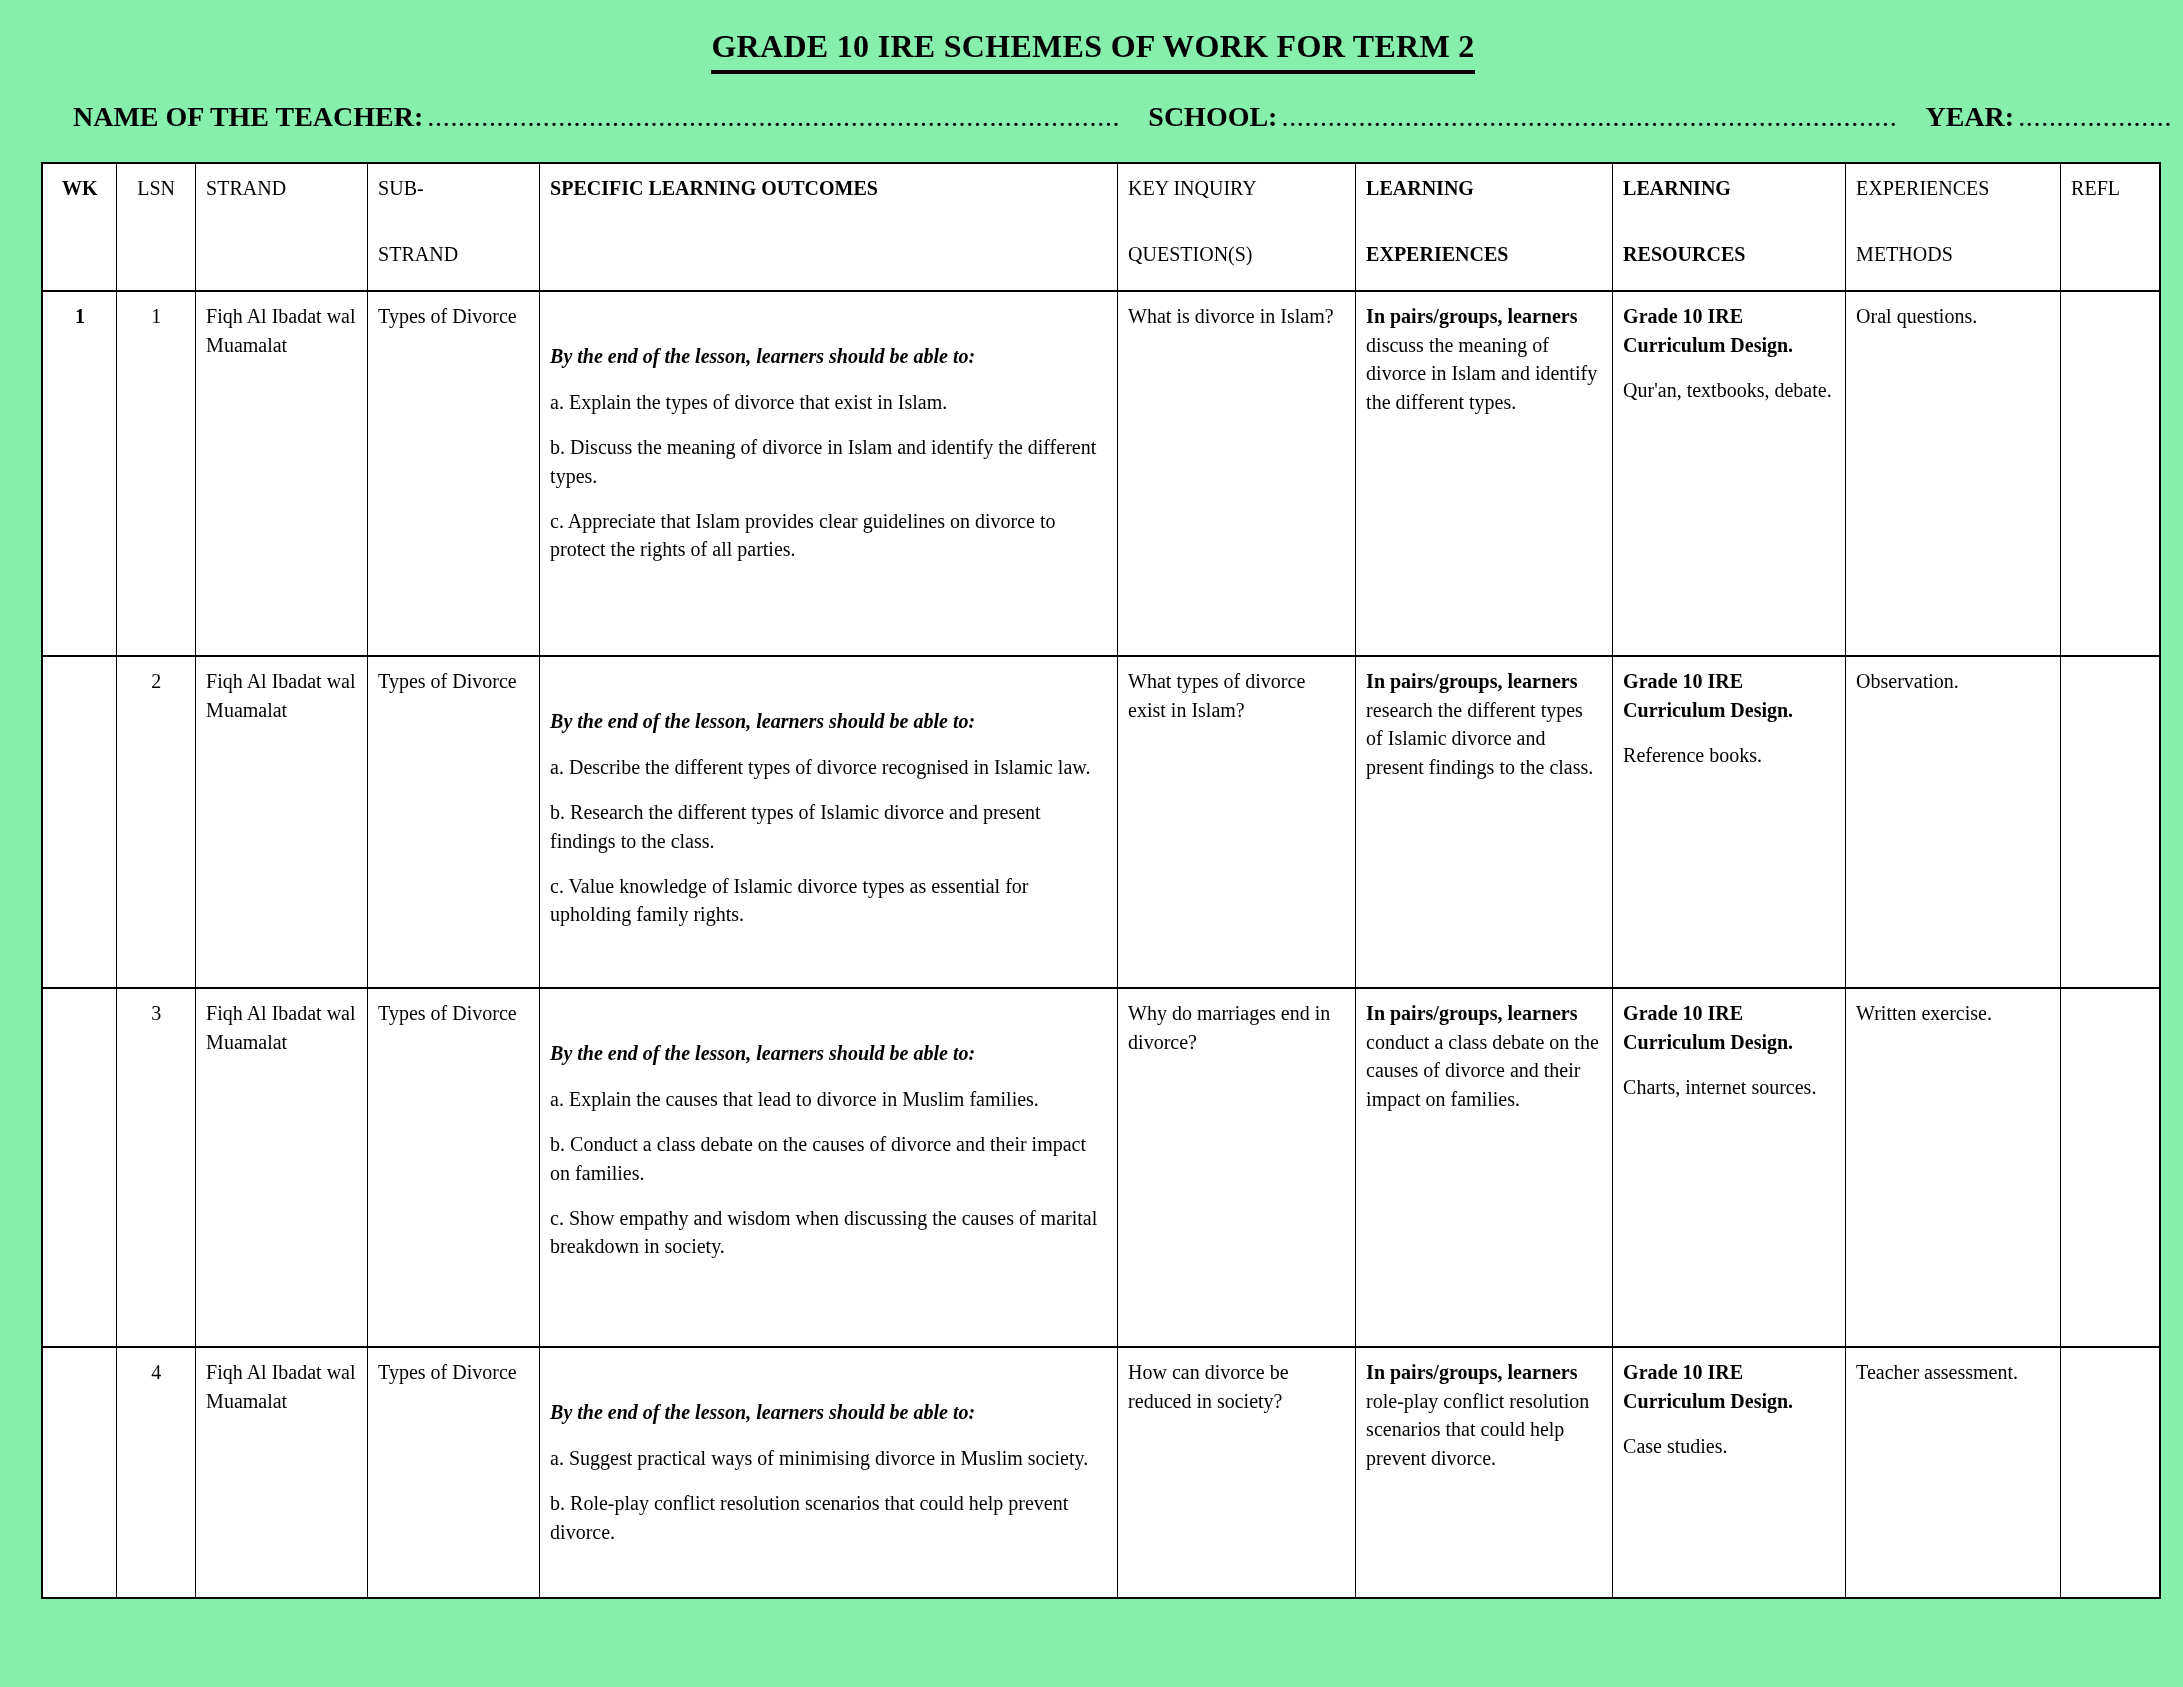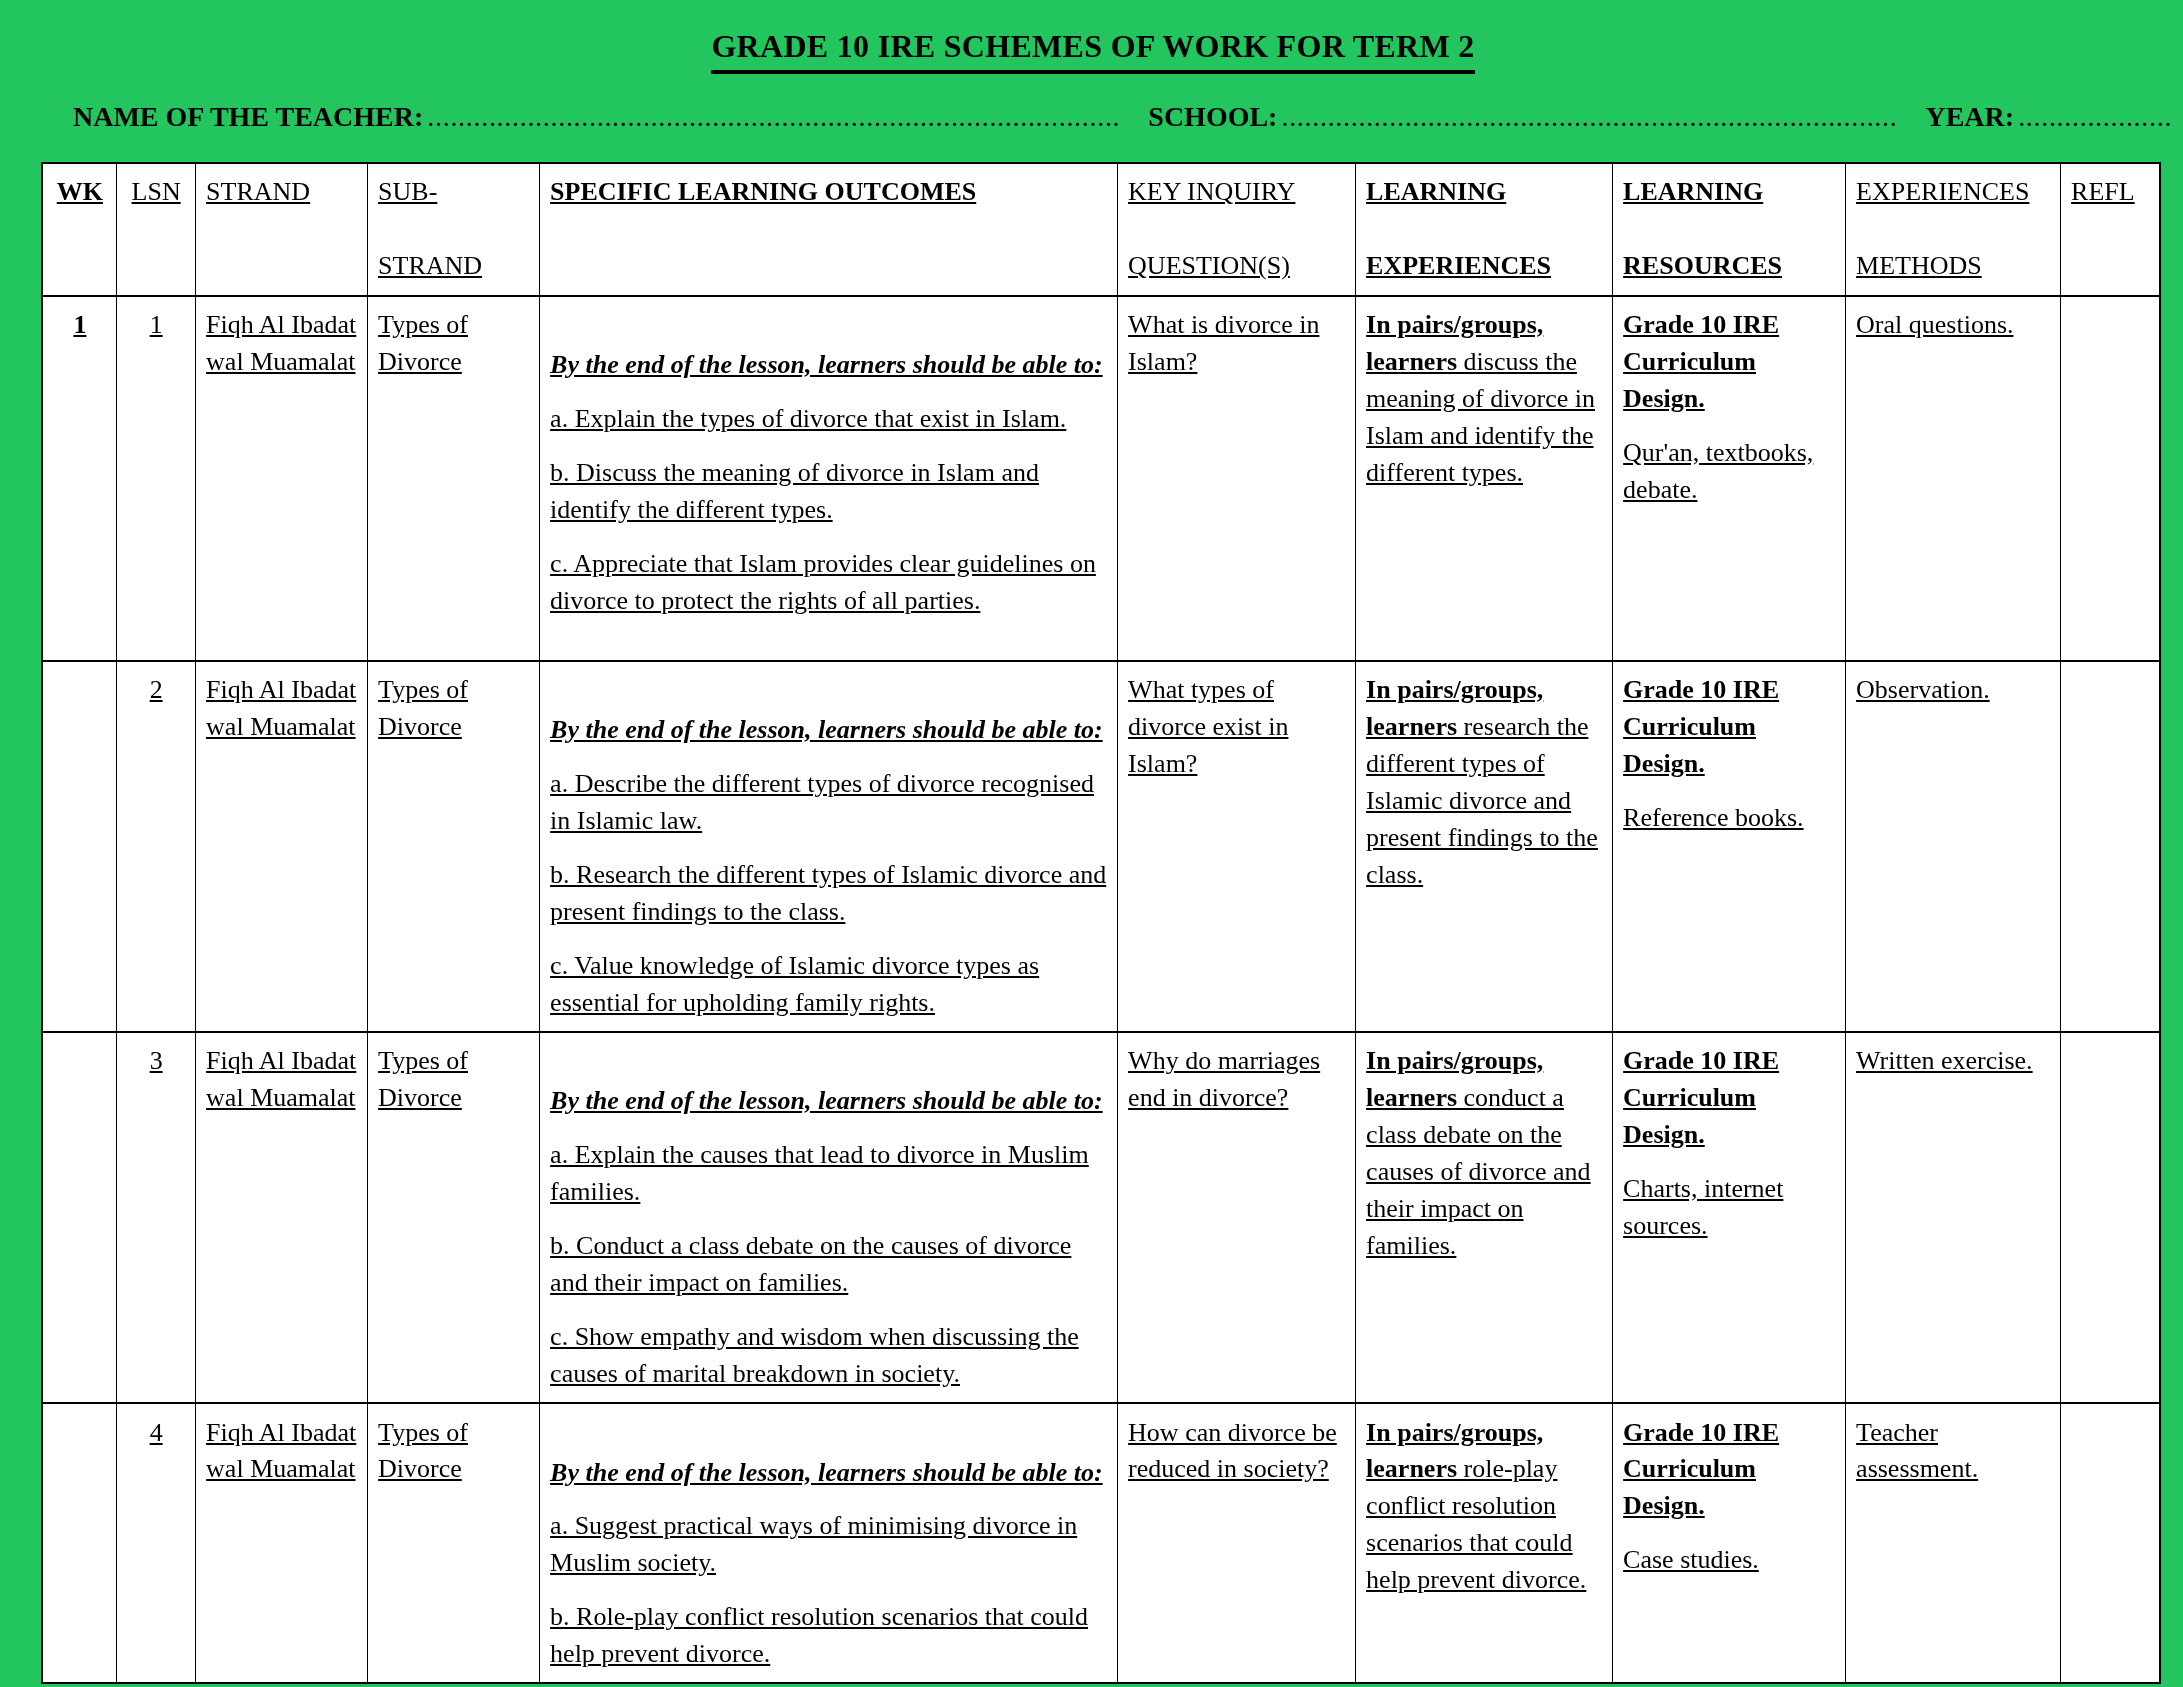--- a/index.html
+++ b/index.html
@@ -7,21 +7,21 @@
     padding: 0;
     background: #ffffff;
     width: 2183px;
     height: 1687px;
     overflow: hidden;
   }
   .page {
     position: relative;
     width: 2183px;
     height: 1687px;
-    background: #22c55e;
+    background: #86efac;
     color: #000000;
     font-family: "Liberation Serif", "DejaVu Serif", serif;
     font-size: 24.5px;
     box-sizing: border-box;
     padding: 28px 38px 0 41px;
   }
   .title-wrap {
     text-align: center;
     margin: 0 0 26.5px 0;
   }
@@ -60,25 +60,24 @@
   }
   th, td {
     border-left: 1.3px solid #000;
     border-right: 1.3px solid #000;
     border-top: 2.6px solid #000;
     border-bottom: 2.6px solid #000;
     vertical-align: top;
     text-align: left;
     padding: 10.6px 9.3px 9.3px 10.6px;
     font-weight: normal;
-    font-size: 26px;
+    font-size: 20px;
     line-height: 1.42;
     overflow: hidden;
     box-sizing: border-box;
-    text-decoration: underline;
   }
   tr.r-head  { height: 128px; }
   tr.r1      { height: 365px; }
   tr.r2      { height: 332px; }
   tr.r3      { height: 359px; }
   tr.r4      { height: 251px; }
   th .l2 { margin-top: 37px; }
   .b  { font-weight: bold; }
   .num { text-align: center; }
   td p, th div { margin: 0; }

